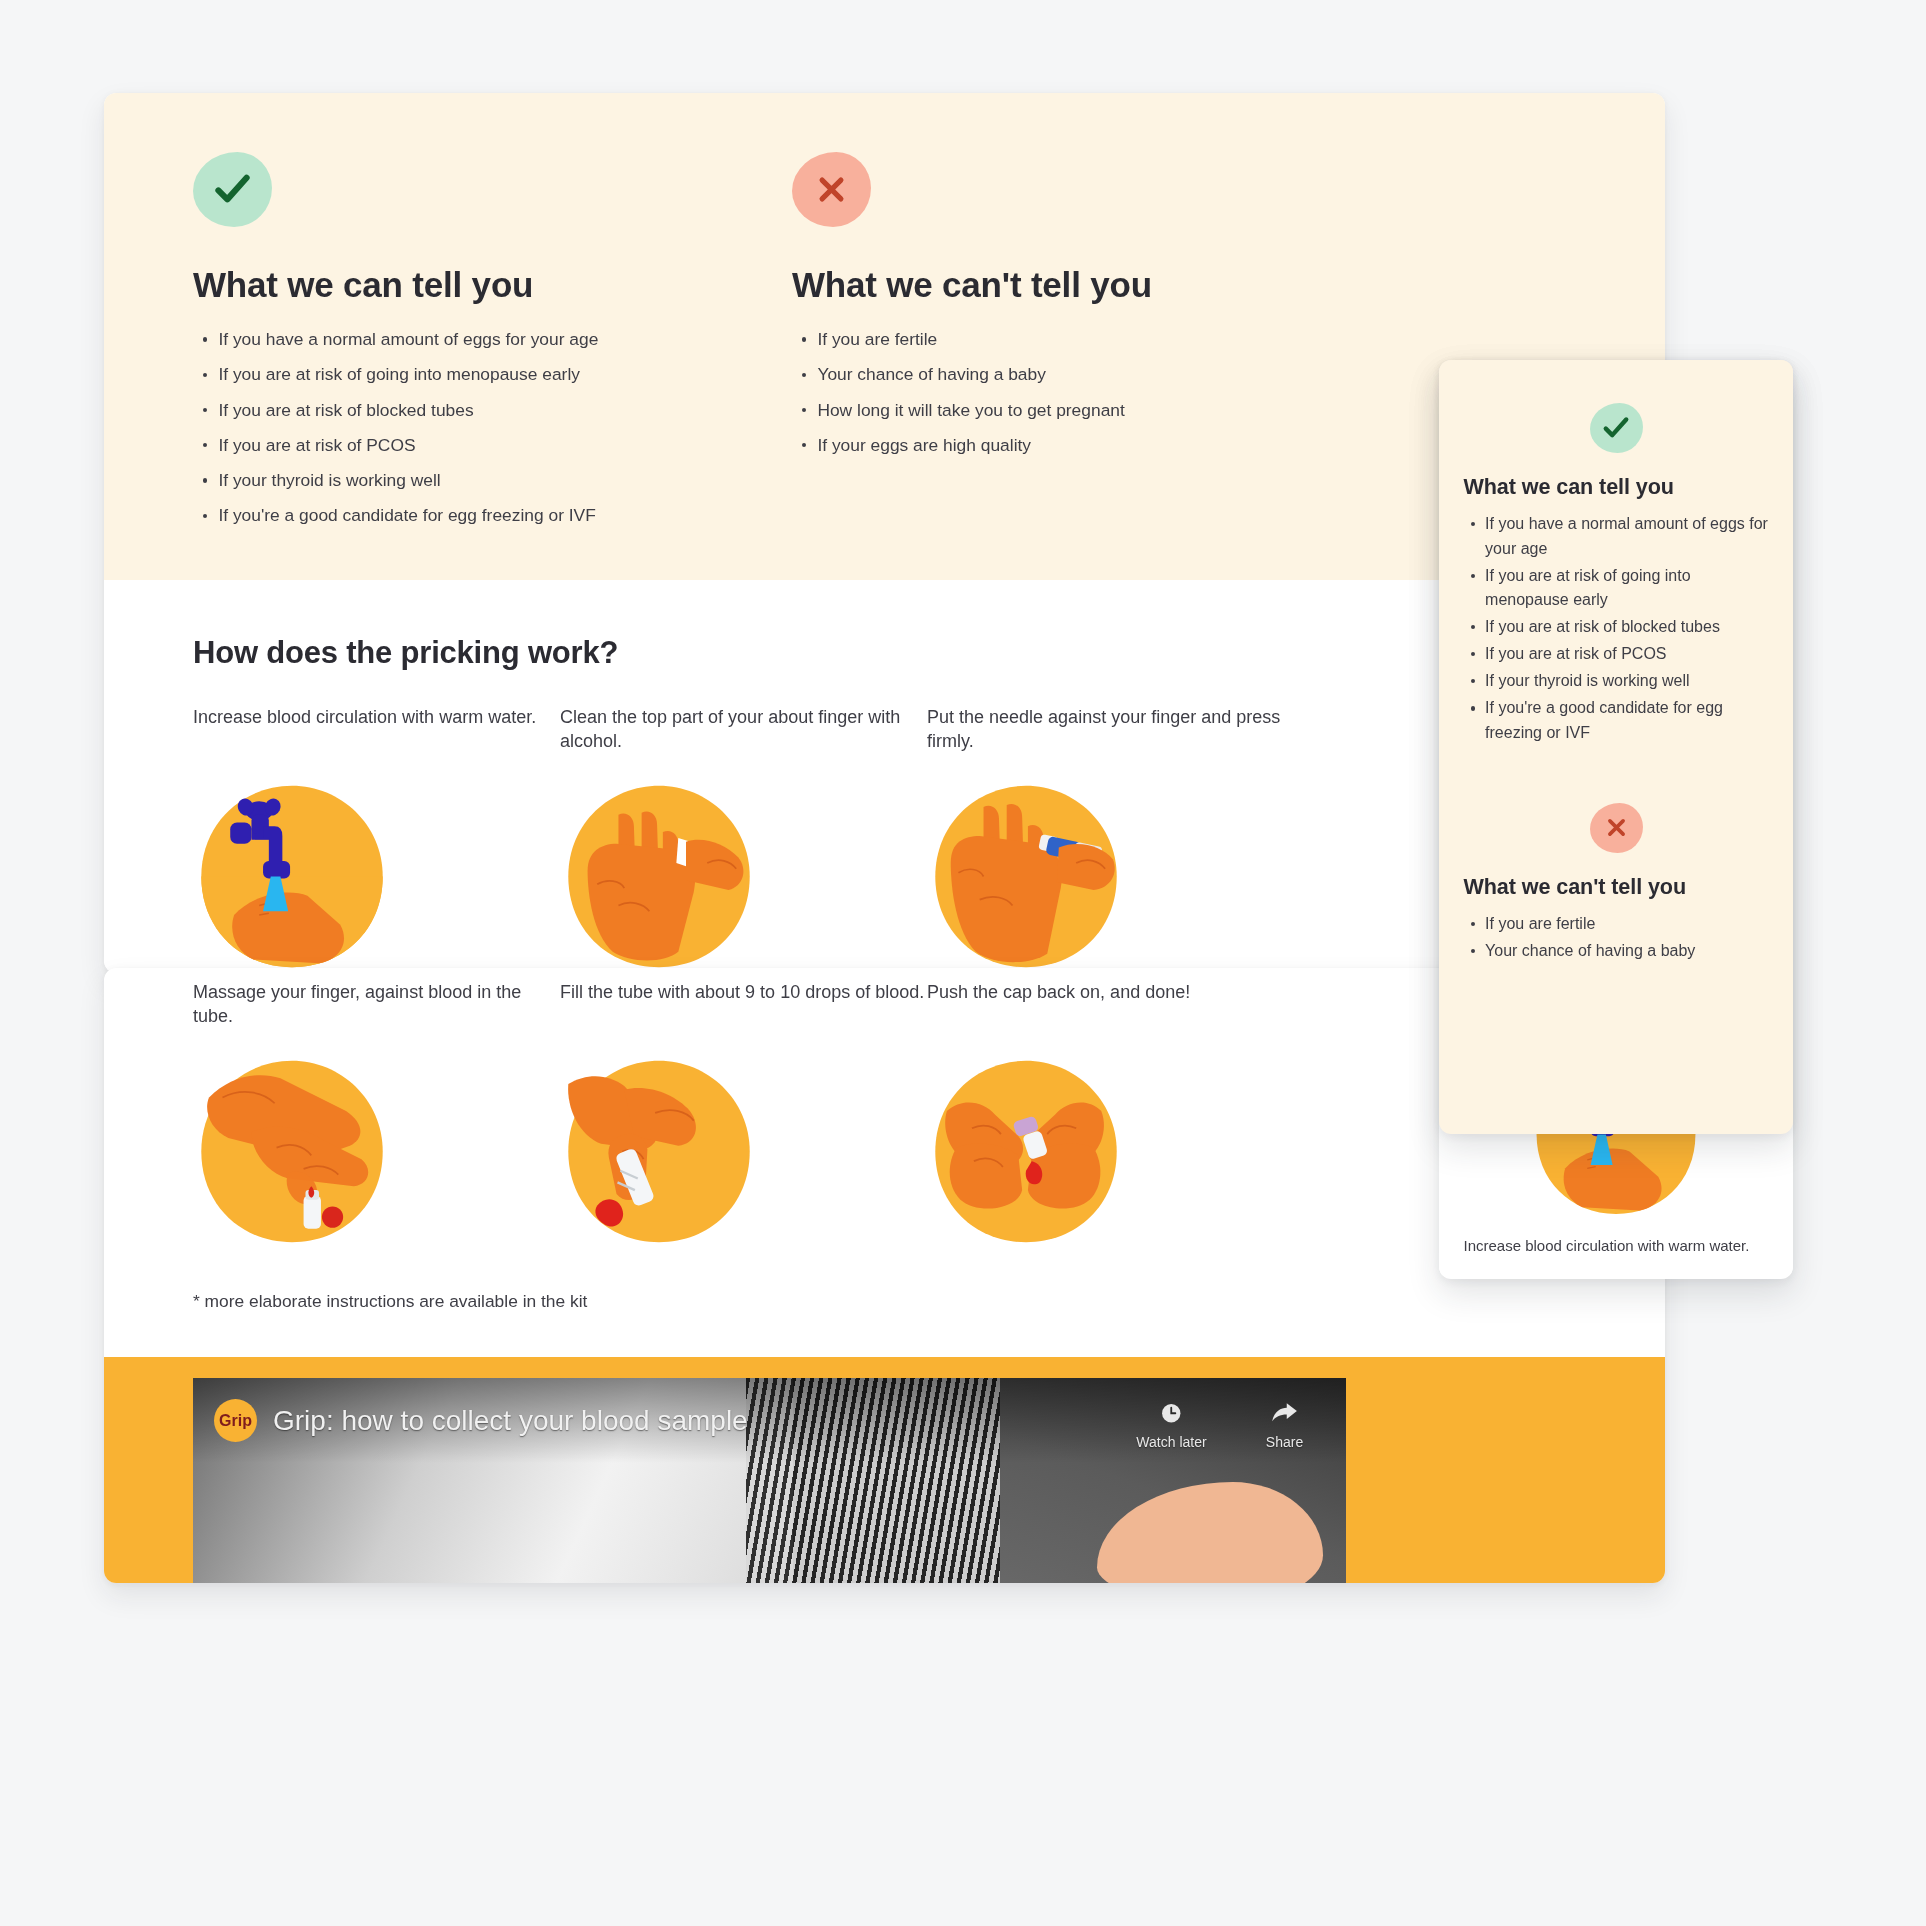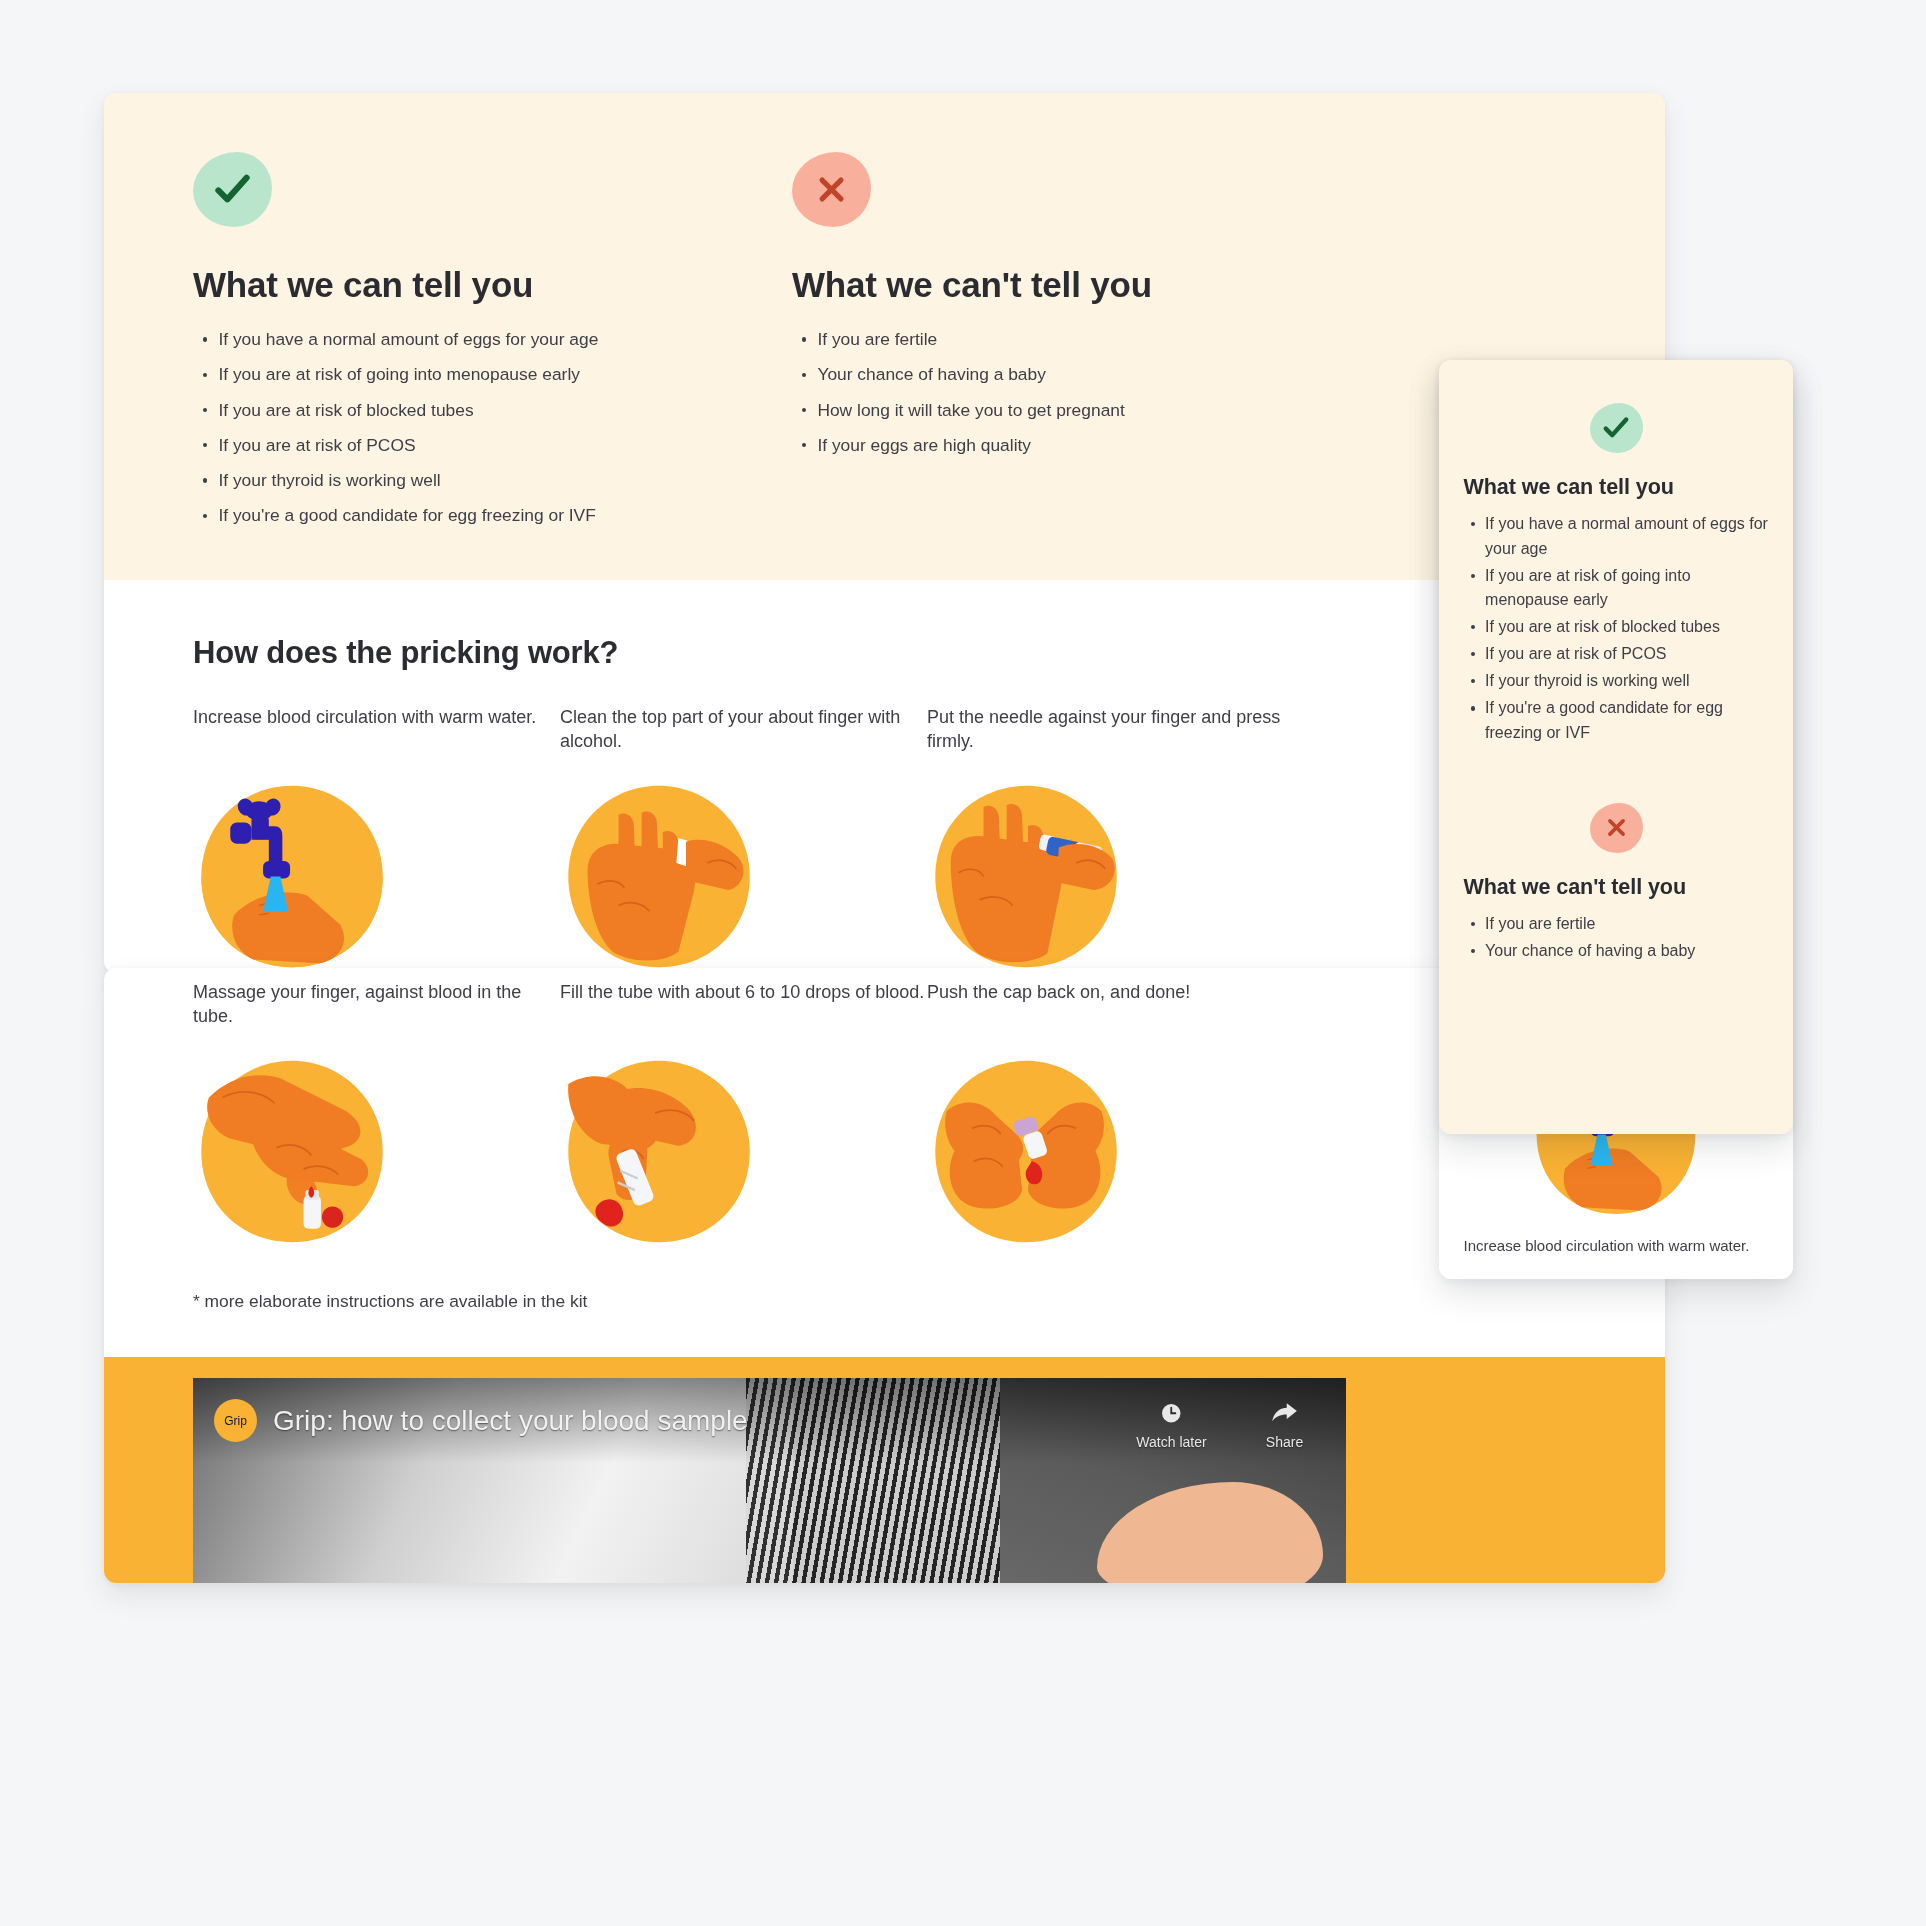--- a/index.html
+++ b/index.html
@@ -123,22 +123,22 @@
   }
   .vid-topbar {
     position: absolute; left: 0; top: 0; width: 100%;
     height: 85px;
     background: linear-gradient(180deg, rgba(0,0,0,.45) 0%, rgba(0,0,0,0) 100%);
     display: flex; align-items: flex-start;
     padding: 21px 26px 0 21px;
   }
   .vid-avatar {
     width: 43px; height: 43px; border-radius: 50%;
-    background: #f9b233; color: #0f172a;
-    font-size: 12px; font-weight: 400;
+    background: #f9b233; color: #7f1d1d;
+    font-size: 16px; font-weight: 700;
     display: flex; align-items: center; justify-content: center;
     flex: 0 0 auto;
   }
   .vid-title {
     color: #f1f1f1; font-size: 28px; line-height: 43px;
     margin-left: 16px; flex: 1 1 auto; white-space: nowrap;
     text-shadow: 0 0.5px 1.4px rgba(0,0,0,.5);
   }
   .vid-actions { display: flex; gap: 42px; flex: 0 0 auto; margin-left: 36px; }
   .vid-action { width: 71px; text-align: center; }
@@ -328,21 +328,21 @@
             <path d="M96 122 C110 118 124 126 126 140 C128 152 116 158 106 152 C96 146 92 132 96 122Z" fill="#f07c23" opacity=".95"></path>
             <rect x="112" y="146" width="18" height="34" rx="5" fill="#f4f6f8"></rect>
             <rect x="114" y="140" width="14" height="10" rx="3" fill="#e4e8ea"></rect>
             <path d="M120 136 C124 140 124 146 120 148 C116 146 116 140 120 136Z" fill="#d9261c"></path>
             <circle cx="142" cy="168" r="11" fill="#d9261c"></circle>
           </svg>
         </div>
       </div>
 
       <div class="step">
-        <div class="step-text">Fill the tube with about 6 to 10 drops of blood.</div>
+        <div class="step-text">Fill the tube with about 9 to 10 drops of blood.</div>
         <div class="illus">
           <svg viewBox="0 0 200 200">
             <path d="M100 6 C150 6 194 46 194 100 C194 156 152 194 100 194 C46 194 6 154 6 100 C6 44 50 6 100 6Z" fill="#f9b233"></path>
             <path d="M6 30 C26 18 48 20 64 32 L92 62 C104 76 100 94 84 98 L40 92 C18 84 4 56 6 30Z" fill="#f07c23"></path>
             <path d="M64 36 C88 30 116 40 132 58 C144 74 138 92 120 94 L74 84Z" fill="#f07c23"></path>
             <path d="M96 60 C112 54 128 58 136 68" stroke="#d8621a" stroke-width="1.8" fill="none"></path>
             <path d="M60 84 C72 78 86 84 88 98 L86 134 C84 150 66 156 56 144 L48 106 C46 94 52 86 60 84Z" fill="#f07c23"></path>
             <path d="M62 100 C72 96 80 100 84 108" stroke="#d8621a" stroke-width="1.8" fill="none"></path>
             <rect x="54" y="104" width="22" height="58" rx="6" fill="#f4f6f8" transform="rotate(-22 54 104)"></rect>
             <path d="M60 120 L78 128 M57 132 L75 140" stroke="#c8ced3" stroke-width="2.4" fill="none"></path>

